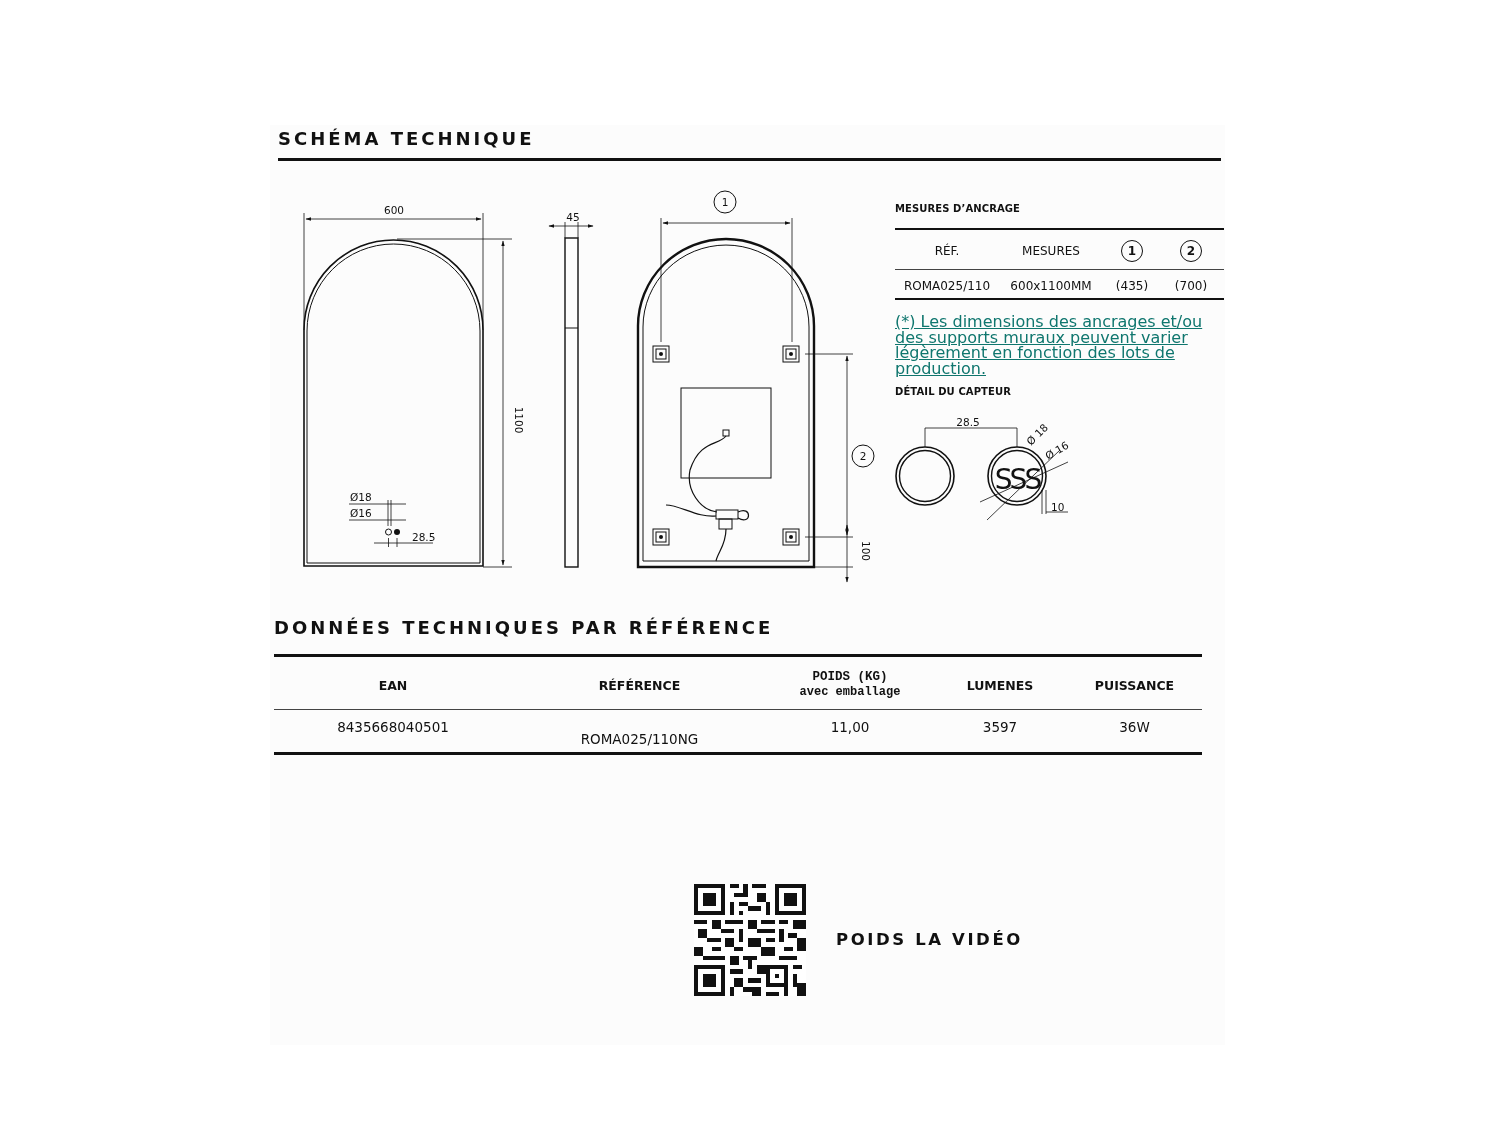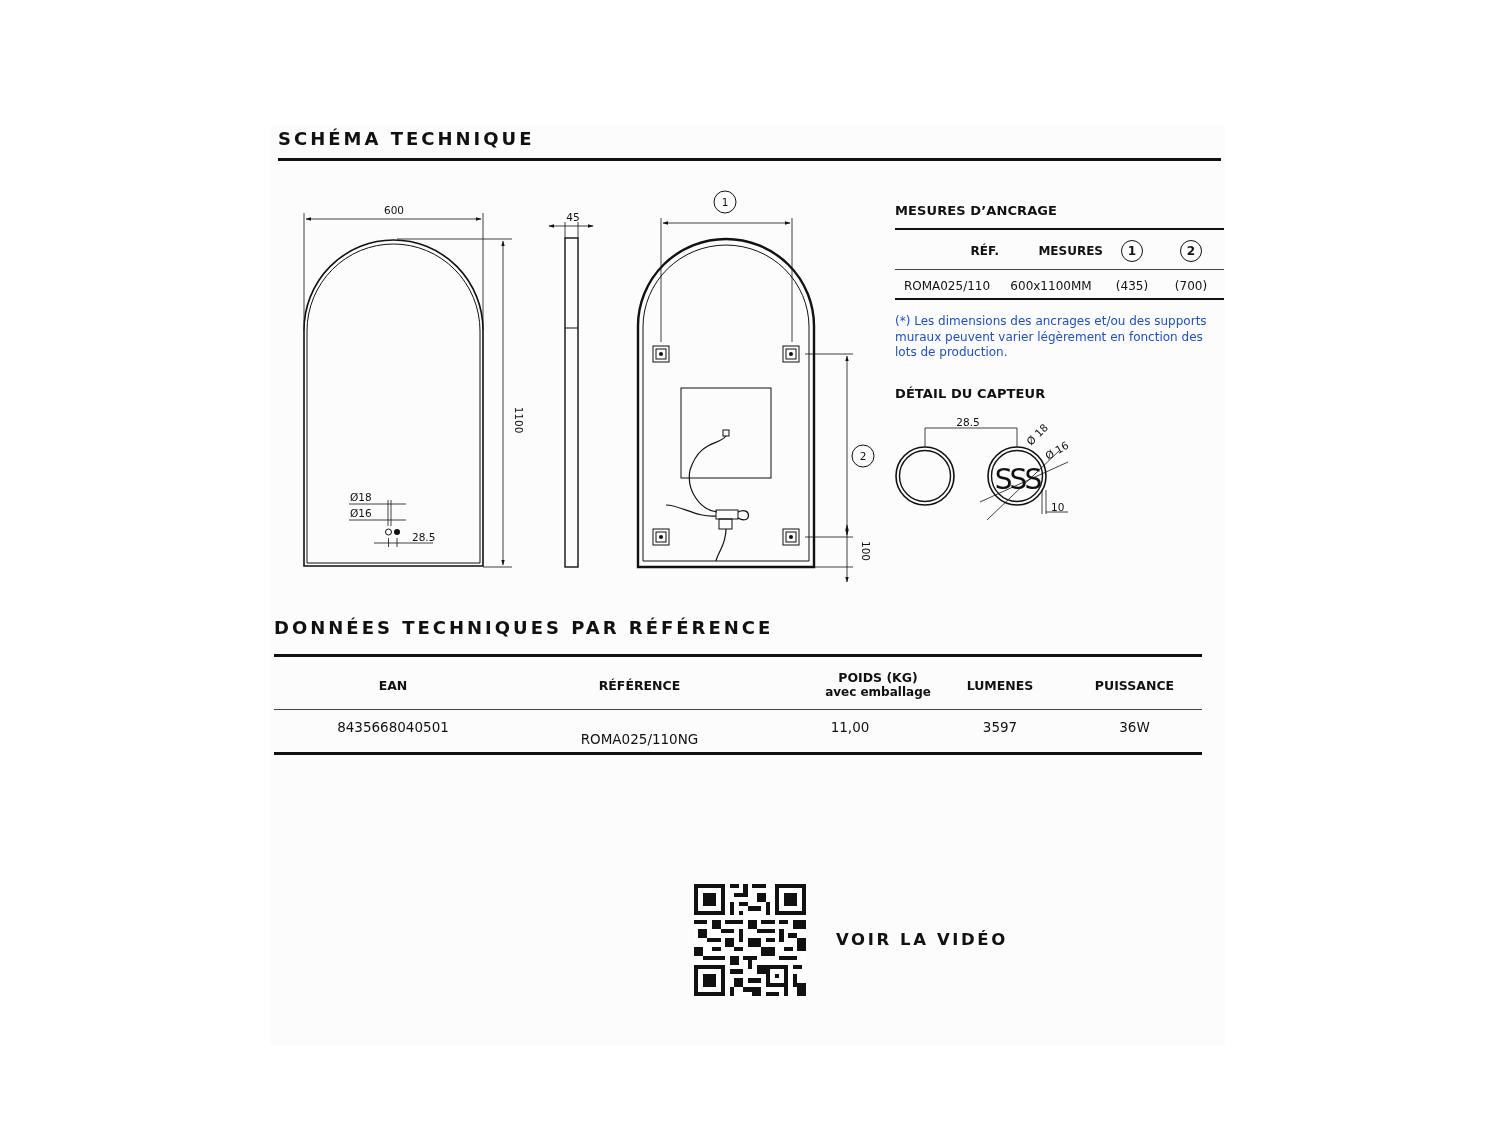--- a/index.html
+++ b/index.html
@@ -3,25 +3,25 @@
 <meta charset="utf-8">
 <style>
   * { box-sizing: border-box; margin: 0; padding: 0; }
   html, body { width: 1500px; height: 1125px; background: #ffffff; overflow: hidden; }
   body { font-family: "DejaVu Sans", "Liberation Sans", sans-serif; color: #111; position: relative; }
   .page { position: absolute; left: 270px; top: 125px; width: 955px; height: 920px; background: #fcfcfc; }
   .abs { position: absolute; }
   .h-title { font-weight: 700; letter-spacing: 3px; font-size: 18px; color: #111; white-space: nowrap; }
   .rule-thick { position: absolute; height: 3px; background: #111; }
   .rule-thin { position: absolute; height: 1px; background: #444; }
-  .sub-h { font-weight: 700; font-size: 13px; color: #111; white-space: nowrap; letter-spacing: 0.1px; }
+  .sub-h { font-weight: 700; font-size: 10px; color: #111; white-space: nowrap; letter-spacing: 0.1px; }
   .cell { position: absolute; text-align: center; font-size: 12px; color: #111; white-space: nowrap; }
-  .cell.bold { font-weight: 700; font-size: 12px; text-align: right; }
+  .cell.bold { font-weight: 400; font-size: 12px; }
   .circ { display: inline-flex; align-items: center; justify-content: center; width: 22px; height: 22px; border: 1.6px solid #111; border-radius: 50%; font-size: 12px; font-weight: 700; }
-  .note { font-size: 12px; line-height: 15.5px; color: #1d4ed8; width: 320px; }
+  .note { font-size: 16px; line-height: 15.5px; color: #0f766e; width: 320px; text-decoration: underline; }
   .dt-table .hd { font-weight: 700; font-size: 12.5px; text-align: center; line-height: 15px; }
   .dt-table .hd small { display: block; font-size: 12px; font-weight: 700; }
   .dt-table .val { font-size: 13.5px; text-align: center; }
   svg text { font-family: "DejaVu Sans", "Liberation Sans", sans-serif; }
   .qr { position: absolute; left: 694px; top: 884px; width: 112px; height: 112px; }
   .video-link { position: absolute; left: 836px; top: 930px; font-weight: 700; font-size: 16.5px; letter-spacing: 2.6px; color: #111; white-space: nowrap; text-decoration: none; }
 </style>
 </head>
 <body>
 
@@ -161,21 +161,21 @@
     <text x="127" y="79" text-anchor="middle" font-size="28" letter-spacing="-3">SSS</text>
   </g>
 </svg>
 
 <div class="abs h-title" style="left:274px; top:617px;">DONNÉES TECHNIQUES PAR RÉFÉRENCE</div>
 <div class="rule-thick" style="left:274px; top:654px; width:928px;"></div>
 
 <div class="dt-table">
   <div class="abs hd" style="left:274px; width:238px; top:678px;">EAN</div>
   <div class="abs hd" style="left:512px; width:255px; top:678px;">RÉFÉRENCE</div>
-  <div class="abs hd" style="left:795px; width:166px; top:670px;">
+  <div class="abs hd" style="left:767px; width:166px; top:670px;font-family:Liberation Mono, monospace;">
     <span>POIDS (KG)</span>
     <small>avec emballage</small>
   </div>
   <div class="abs hd" style="left:933px; width:134px; top:678px;">LUMENES</div>
   <div class="abs hd" style="left:1067px; width:135px; top:678px;">PUISSANCE</div>
 
   <div class="rule-thin" style="left:274px; top:709px; width:928px;"></div>
 
   <div>
     <div class="abs val" style="left:274px; width:238px; top:719px;">8435668040501</div>
@@ -247,13 +247,13 @@
       <rect x="12" y="21" width="3" height="1"></rect>
       <rect x="22" y="20" width="1" height="3"></rect>
       <rect x="8" y="23" width="1" height="2"></rect>
       <rect x="11" y="23" width="4" height="1"></rect>
       <rect x="16" y="24" width="3" height="1"></rect>
       <rect x="20" y="23" width="1" height="2"></rect>
       <rect x="23" y="22" width="2" height="3"></rect>
       <rect x="13" y="24" width="2" height="1"></rect>
   </g>
 </svg>
-<a class="video-link" href="#">VOIR LA VIDÉO</a>
+<a class="video-link" href="#">POIDS LA VIDÉO</a>
 
 </body></html>

